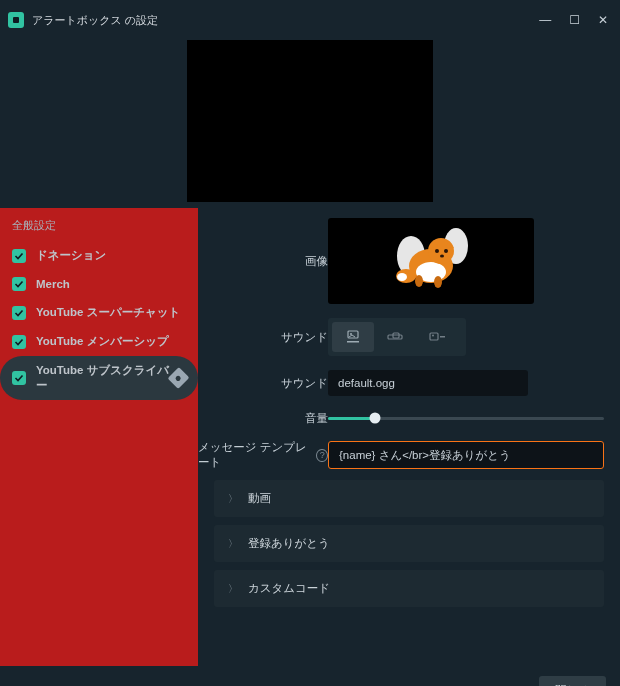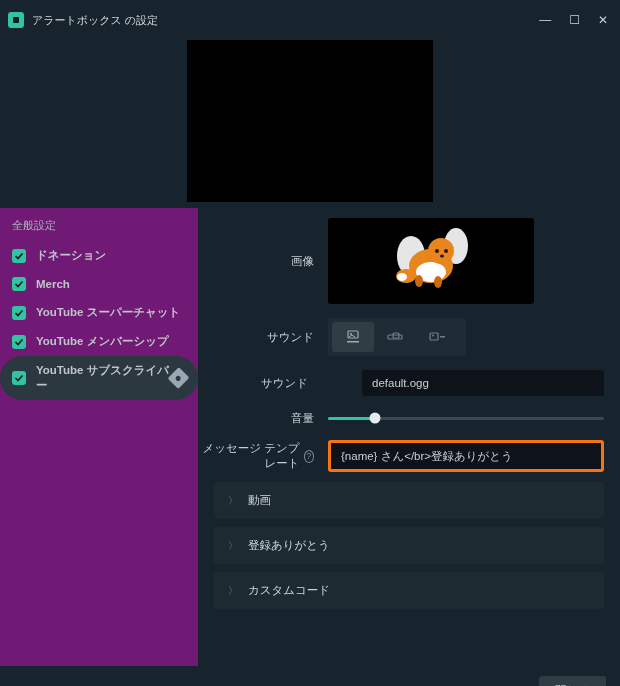--- a/index.html
+++ b/index.html
@@ -6,43 +6,43 @@
 body { background: #17242d; color: #bec4ca; width: 620px; height: 686px; overflow: hidden; }
 .titlebar { display: flex; align-items: center; padding: 20px 8px; height: 28px; background: #17242d; }
 .titlebar .app-icon { width: 16px; height: 16px; background: #31c3a2; border-radius: 3px; display: flex; align-items: center; justify-content: center; margin-right: 8px; }
 .titlebar .app-icon::after { content: ""; width: 6px; height: 6px; background: #0f1c23; border-radius: 1px; }
 .titlebar .title { font-size: 11px; color: #d8dde2; flex: 1; }
 .winctl { display: flex; gap: 18px; padding-right: 4px; color: #c8d1d8; font-size: 12px; }
 .winctl span { cursor: pointer; }
 .preview-area { display: flex; justify-content: center; padding: 0 0 6px 0; }
 .preview { width: 246px; height: 162px; background: #000; }
 .main { display: flex; height: 458px; }
-.sidebar { width: 198px; background: #701a75; }
+.sidebar { width: 198px; background: #b91c1c; }
 .section-hdr { font-size: 11px; color: #a7b3bc; padding: 10px 12px 8px; }
 .side-item { display: flex; align-items: center; padding: 7px 12px; font-size: 11.5px; cursor: pointer; font-weight: bold; }
 .side-item.active { background: #2b383f; border-radius: 22px; }
 .chk { width: 14px; height: 14px; border-radius: 3px; background: #31c3a2; margin-right: 10px; display: flex; align-items: center; justify-content: center; flex-shrink: 0; }
 .chk svg { width: 10px; height: 10px; }
 .side-badge { width: 16px; height: 16px; margin-left: auto; transform: rotate(45deg); background: #9aa7b2; border-radius: 2px; display: flex; align-items: center; justify-content: center; }
 .side-badge::after { content: ""; width: 5px; height: 5px; background: #2b383f; border-radius: 50%; }
 .content { flex: 1; padding: 10px 16px 0 0; overflow: auto; }
 .row { display: flex; align-items: center; margin-bottom: 14px; }
-.row .lbl { width: 130px; text-align: right; padding-right: 14px; font-size: 11.5px; color: #c8d1d8; display: flex; justify-content: flex-end; align-items: center; gap: 4px; }
+.row .lbl { width: 130px; text-align: left; font-size: 11.5px; color: #c8d1d8; display: flex; justify-content: flex-end; align-items: center; gap: 4px; }
 .row .ctl { flex: 1; }
 .img-preview { width: 206px; height: 86px; background: #000; border-radius: 3px; display: flex; align-items: center; justify-content: center; }
 .layout-opts { display: flex; background: #1e2d35; border-radius: 3px; padding: 4px; width: 138px; }
 .layout-btn { width: 42px; height: 30px; display: flex; align-items: center; justify-content: center; border-radius: 3px; cursor: pointer; }
 .layout-btn.active { background: #2f3d45; }
 .layout-btn svg { width: 18px; height: 14px; }
 .text-input { background: #0d1318; border: none; color: #c8d1d8; font-size: 11.5px; padding: 7px 10px; border-radius: 3px; width: 100%; }
 .slider-wrap { flex: 1; position: relative; height: 16px; display: flex; align-items: center; }
 .slider-track { height: 3px; background: #3a4851; border-radius: 2px; width: 100%; position: relative; }
 .slider-fill { position: absolute; left: 0; top: 0; height: 100%; background: #31c3a2; border-radius: 2px; }
 .slider-thumb { position: absolute; width: 11px; height: 11px; background: #e6edf2; border-radius: 50%; top: 50%; transform: translate(-50%, -50%); }
-.msg-input { background: #0d1318; border: 3px solid #f97316; color: #c8d1d8; font-size: 11.5px; padding: 7px 10px; border-radius: 3px; width: 100%; }
+.msg-input { background: #0d1318; border: 1px solid #f97316; color: #c8d1d8; font-size: 11.5px; padding: 7px 10px; border-radius: 3px; width: 100%; }
 .help-icon { width: 13px; height: 13px; border: 1px solid #7d8a93; border-radius: 50%; display: inline-flex; align-items: center; justify-content: center; font-size: 9px; color: #7d8a93; }
 .acc { background: #1d2a32; border-radius: 3px; margin: 0 0 8px 16px; padding: 11px 14px; display: flex; align-items: center; cursor: pointer; }
 .acc .chev { margin-right: 10px; color: #8a97a0; font-size: 10px; }
 .acc .acc-label { font-size: 11.5px; color: #d0d8de; font-family: Liberation Serif, serif; }
 .footer { display: flex; justify-content: flex-end; padding: 10px 14px; }
 .close-btn { background: #2f3d45; border: none; color: #d8dfe5; font-size: 11.5px; padding: 7px 16px; border-radius: 3px; cursor: pointer; }
 </style>
 </head>
 <body>
 
@@ -158,21 +158,21 @@
                 <rect x="12" y="6" width="5" height="1.5" fill="#737f87"></rect>
               </svg>
           </div>
         </div>
       </div>
     </div>
 
     <div class="row">
       <div class="lbl">サウンド</div>
       <div class="ctl">
-        <input class="text-input" readonly="" style="width: 242px; margin-left: 40px;" value="default.ogg">
+        <input class="text-input" readonly="" style="width: 200px;" value="default.ogg">
       </div>
     </div>
 
     <div class="row">
       <div class="lbl">音量</div>
       <div class="ctl">
         <div class="slider-wrap">
           <div class="slider-track">
             <div class="slider-fill" id="vol-fill" style="width: 17%;"></div>
             <div class="slider-thumb" id="vol-thumb" style="left: 17%;"></div>

